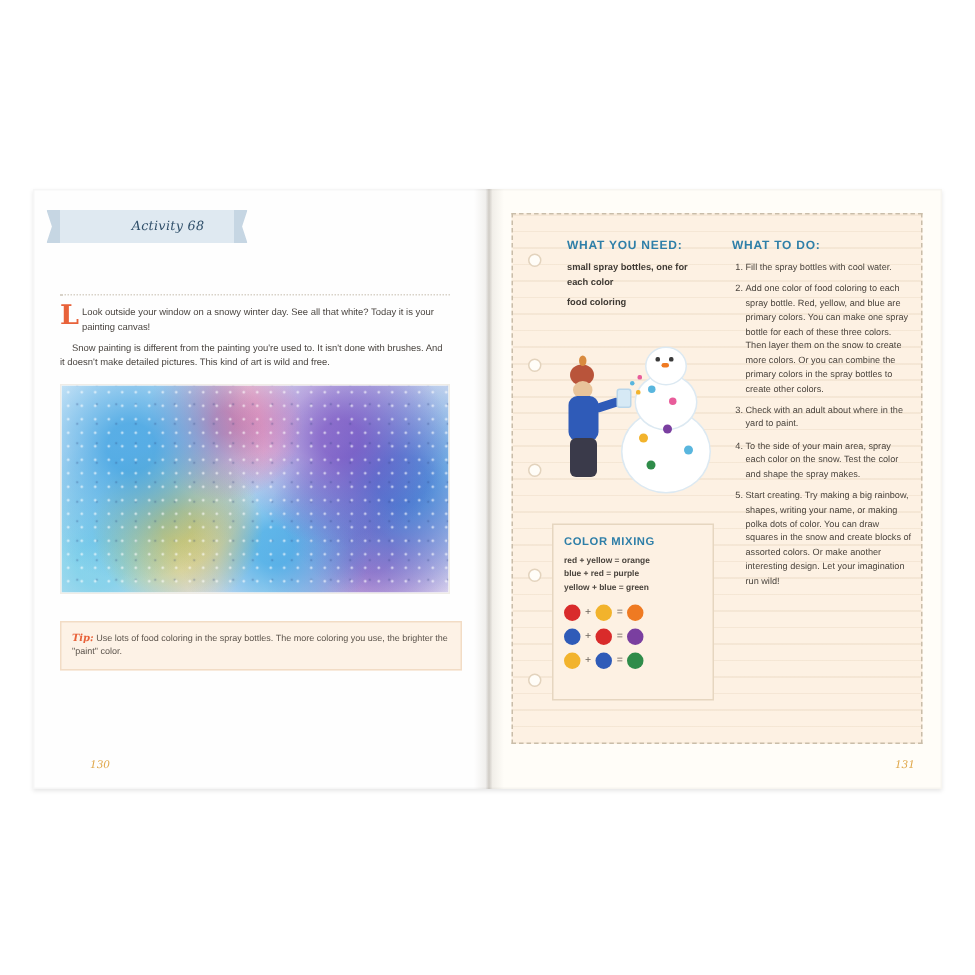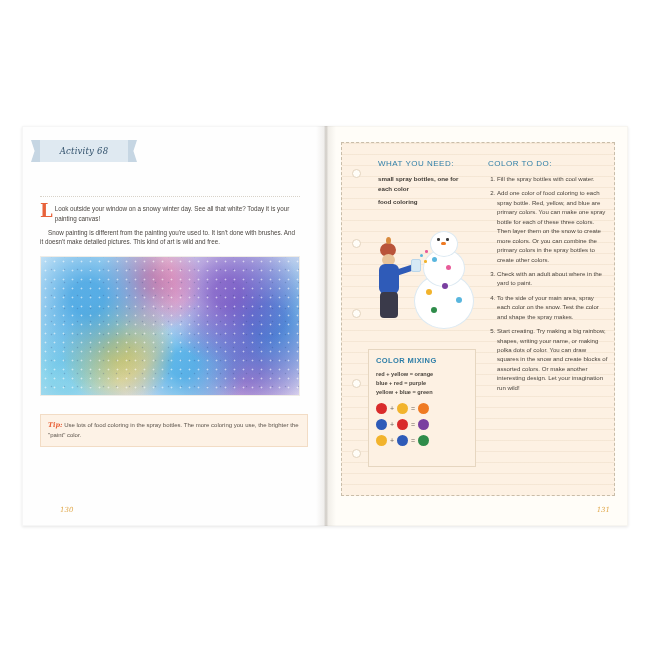--- a/index.html
+++ b/index.html
@@ -39,21 +39,21 @@
       rgba(160,154,148,0.50) 50%,
       rgba(210,205,198,0.30) 62%,
       rgba(255,255,255,0) 100%);
   }
 
   
   .activity-banner{
     position:absolute;left:18px;top:14px;
     width:88px;height:22px;
     background:#dfe9f1;
-    display:flex;align-items:center;justify-content:center;
+    display:flex;align-items:center;justify-content:center;padding-left:28px;
   }
   .activity-banner:before,
   .activity-banner:after{
     content:"";position:absolute;top:0;width:9px;height:22px;
     background:#c6d6e3;
   }
   .activity-banner:before{left:-9px;clip-path:polygon(0 0,100% 0,100% 100%,0 100%,40% 50%);}
   .activity-banner:after{right:-9px;clip-path:polygon(0 0,100% 0,60% 50%,100% 100%,0 100%);}
   .activity-banner span{
     font-family:"DejaVu Serif", serif;
@@ -172,21 +172,21 @@
     border:1px solid #e3d3bd;
   }
 
   .col-need{
     position:absolute;left:36px;top:16px;width:96px;
   }
   .col-do{
     position:absolute;left:146px;top:16px;width:120px;
   }
   .col-head{
-    font-size:8px;font-weight:normal;letter-spacing:.5px;
+    font-size:8px;font-weight:bold;letter-spacing:.5px;
     color:#2f7fa8;
     margin-bottom:6px;
   }
   .need-item{
     font-size:6.2px;font-weight:bold;color:#3f3a34;
     line-height:1.55;
     margin-bottom:4px;
   }
   ol.steps{
     margin:0;padding-left:9px;
@@ -272,21 +272,21 @@
         <div class="punch" style="top:236px;"></div>
         <div class="punch" style="top:306px;"></div>
 
         <div class="col-need">
           <div class="col-head">WHAT YOU NEED:</div>
           <div class="need-item">small spray bottles, one for each color</div>
           <div class="need-item">food coloring</div>
         </div>
 
         <div class="col-do">
-          <div class="col-head">COLOR TO DO:</div>
+          <div class="col-head">WHAT TO DO:</div>
           <ol class="steps">
             <li>Fill the spray bottles with cool water.</li>
             <li>Add one color of food coloring to each spray bottle. Red, yellow, and blue are primary colors. You can make one spray bottle for each of these three colors. Then layer them on the snow to create more colors. Or you can combine the primary colors in the spray bottles to create other colors.</li>
             <li>Check with an adult about where in the yard to paint.</li>
             <li>To the side of your main area, spray each color on the snow. Test the color and shape the spray makes.</li>
             <li>Start creating. Try making a big rainbow, shapes, writing your name, or making polka dots of color. You can draw squares in the snow and create blocks of assorted colors. Or make another interesting design. Let your imagination run wild!</li>
           </ol>
         </div>
 
         <div class="scene">

